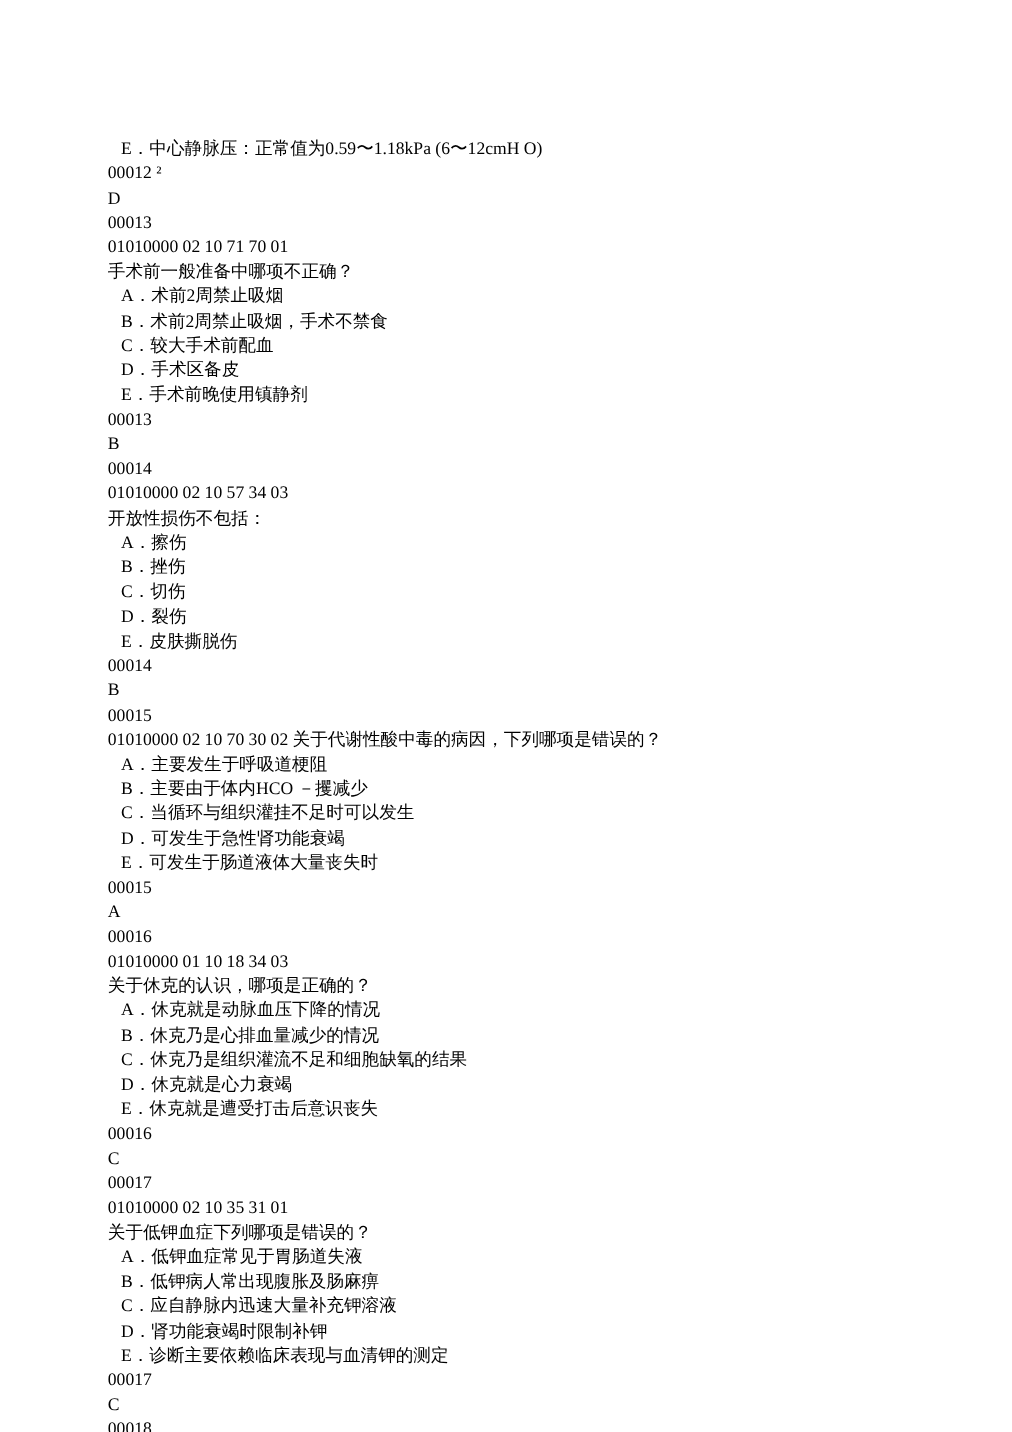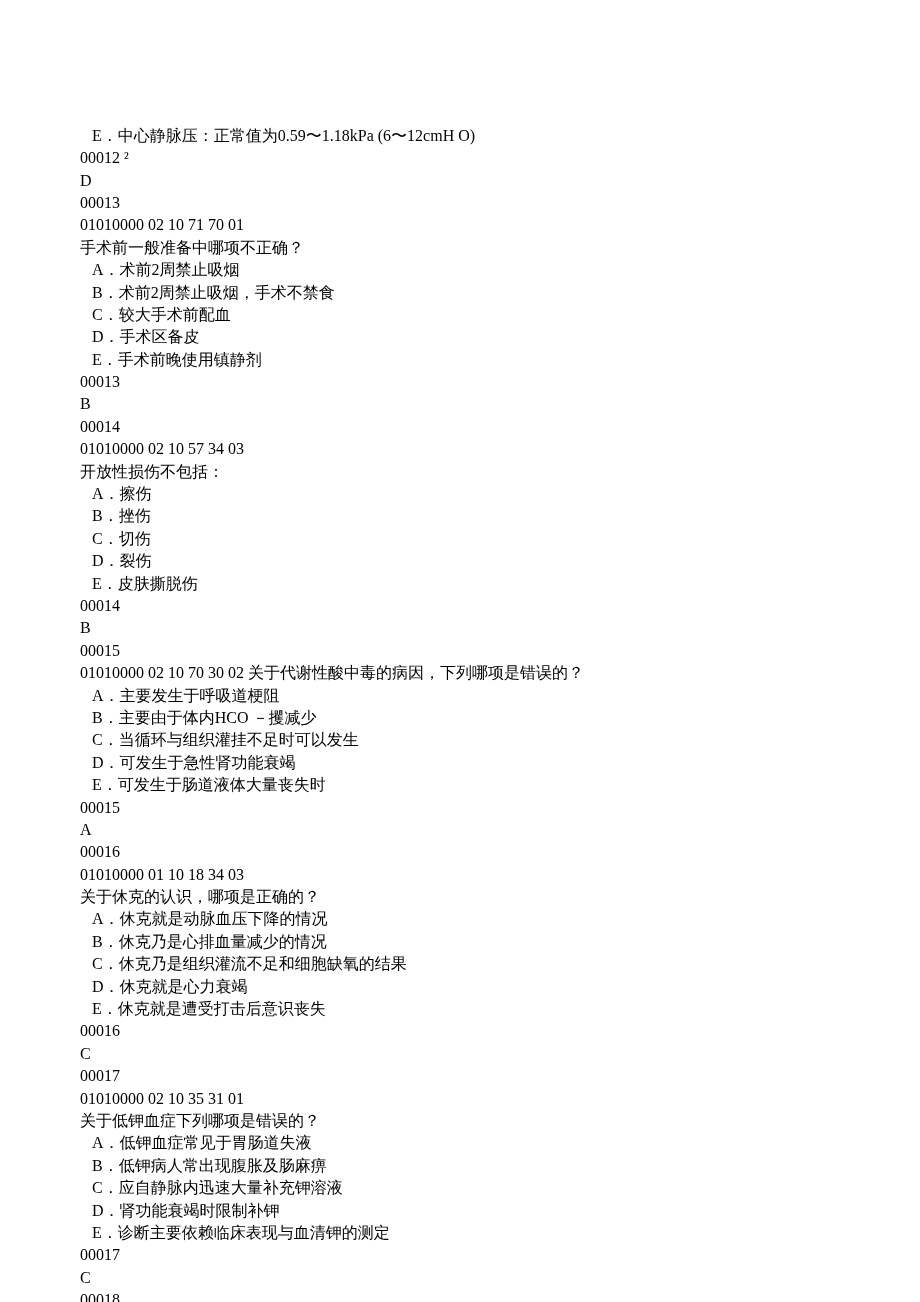--- a/index.html
+++ b/index.html
@@ -13,20 +13,21 @@
   }
   .page {
     width: 920px;
     min-height: 1302px;
     padding: 80px 80px 60px 80px;
     box-sizing: border-box;
     white-space: pre-wrap;
   }
   .line {
     display: block;
+    margin-left: 18px;
   }
 </style>
 </head>
 <body>
 
 <div class="page">
   <div id="content"><span class="line">   E．中心静脉压：正常值为0.59〜1.18kPa (6〜12cmH O)</span><span class="line">00012 ²</span><span class="line">D</span><span class="line">00013</span><span class="line">01010000 02 10 71 70 01</span><span class="line">手术前一般准备中哪项不正确？</span><span class="line">   A．术前2周禁止吸烟</span><span class="line">   B．术前2周禁止吸烟，手术不禁食</span><span class="line">   C．较大手术前配血</span><span class="line">   D．手术区备皮</span><span class="line">   E．手术前晚使用镇静剂</span><span class="line">00013</span><span class="line">B</span><span class="line">00014</span><span class="line">01010000 02 10 57 34 03</span><span class="line">开放性损伤不包括：</span><span class="line">   A．擦伤</span><span class="line">   B．挫伤</span><span class="line">   C．切伤</span><span class="line">   D．裂伤</span><span class="line">   E．皮肤撕脱伤</span><span class="line">00014</span><span class="line">B</span><span class="line">00015</span><span class="line">01010000 02 10 70 30 02 关于代谢性酸中毒的病因，下列哪项是错误的？</span><span class="line">   A．主要发生于呼吸道梗阻</span><span class="line">   B．主要由于体内HCO －攫减少</span><span class="line">   C．当循环与组织灌挂不足时可以发生</span><span class="line">   D．可发生于急性肾功能衰竭</span><span class="line">   E．可发生于肠道液体大量丧失时</span><span class="line">00015</span><span class="line">A</span><span class="line">00016</span><span class="line">01010000 01 10 18 34 03</span><span class="line">关于休克的认识，哪项是正确的？</span><span class="line">   A．休克就是动脉血压下降的情况</span><span class="line">   B．休克乃是心排血量减少的情况</span><span class="line">   C．休克乃是组织灌流不足和细胞缺氧的结果</span><span class="line">   D．休克就是心力衰竭</span><span class="line">   E．休克就是遭受打击后意识丧失</span><span class="line">00016</span><span class="line">C</span><span class="line">00017</span><span class="line">01010000 02 10 35 31 01</span><span class="line">关于低钾血症下列哪项是错误的？</span><span class="line">   A．低钾血症常见于胃肠道失液</span><span class="line">   B．低钾病人常出现腹胀及肠麻痹</span><span class="line">   C．应自静脉内迅速大量补充钾溶液</span><span class="line">   D．肾功能衰竭时限制补钾</span><span class="line">   E．诊断主要依赖临床表现与血清钾的测定</span><span class="line">00017</span><span class="line">C</span><span class="line">00018</span></div>
 </div>
 
 </body></html>

